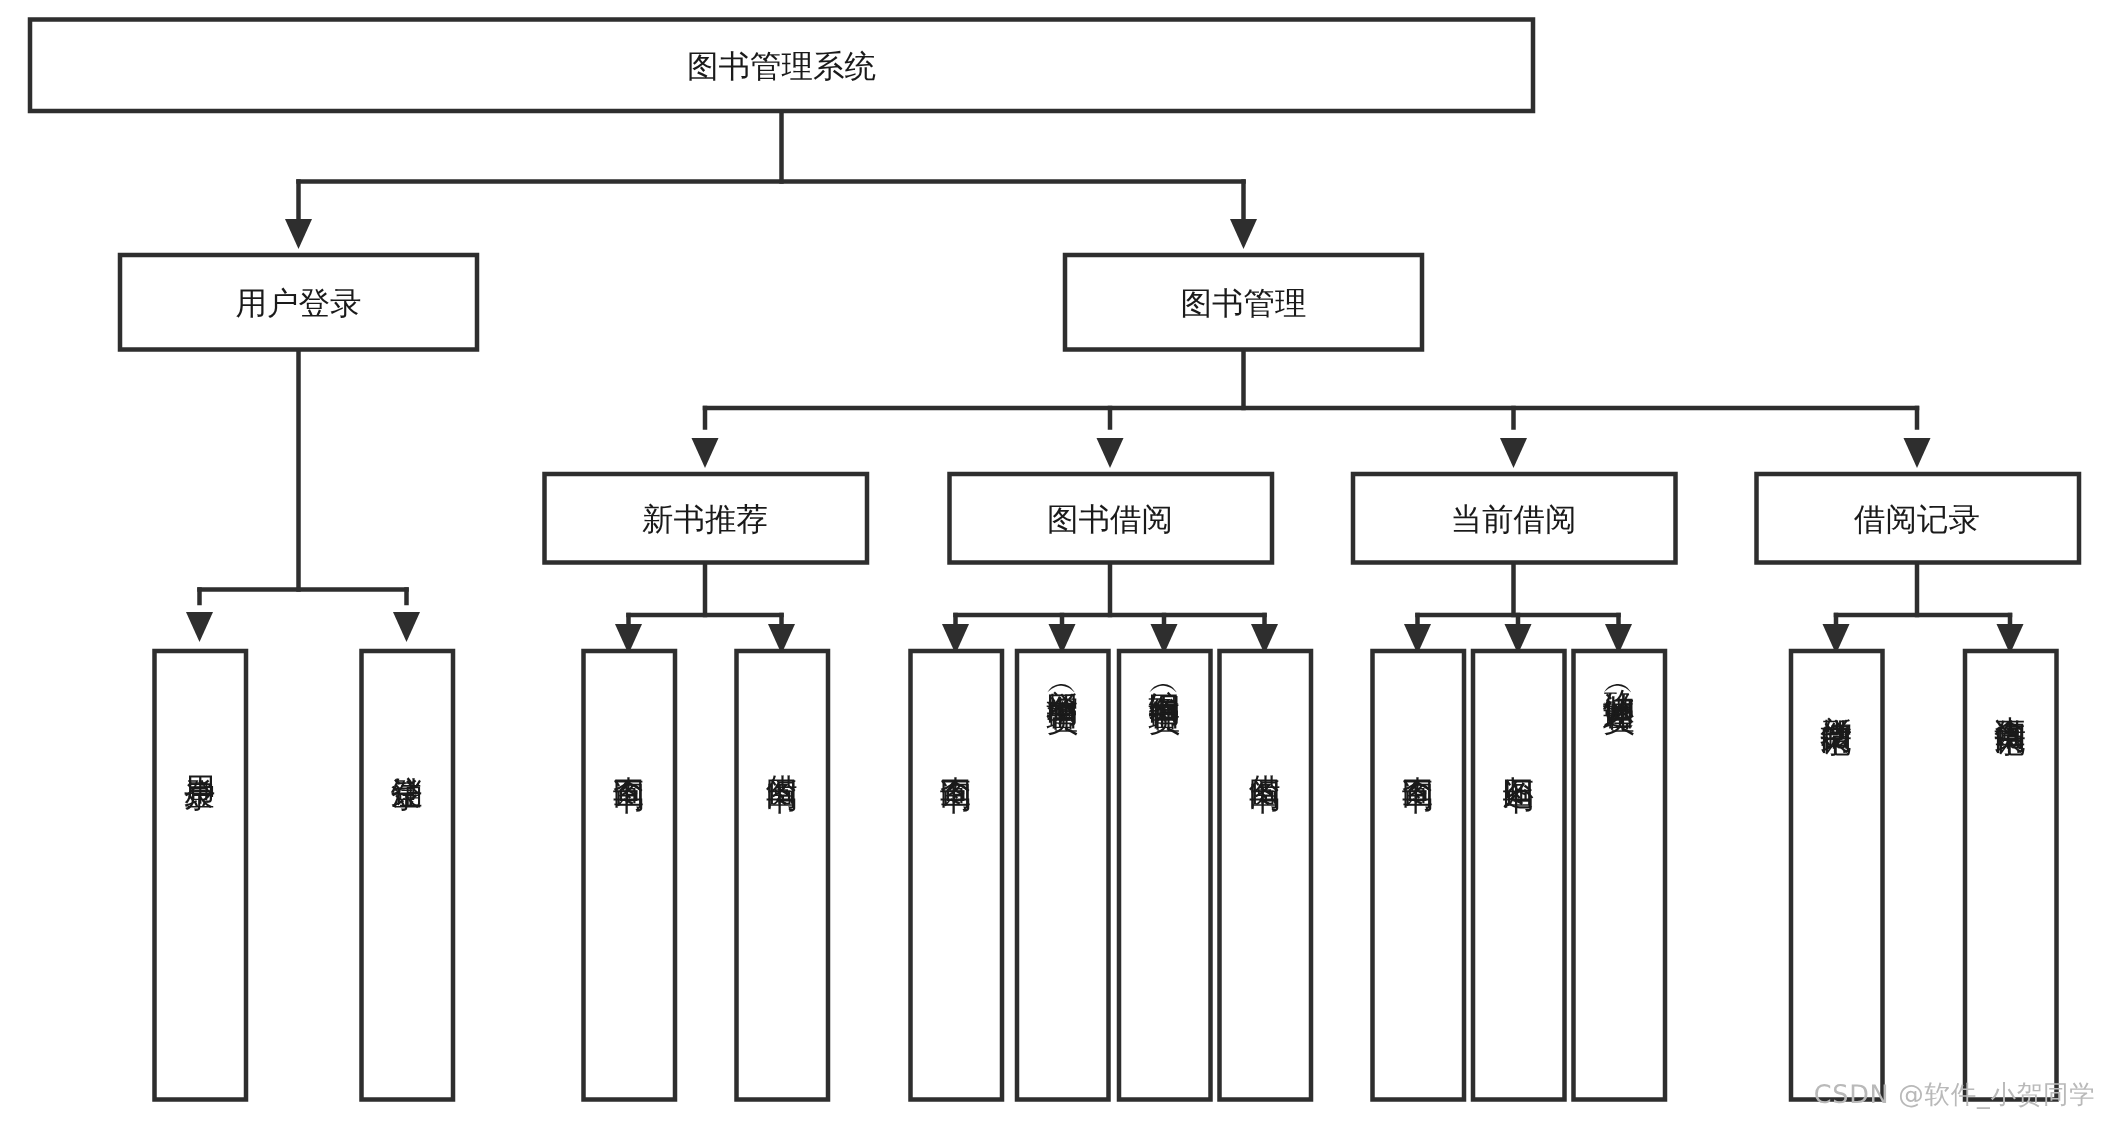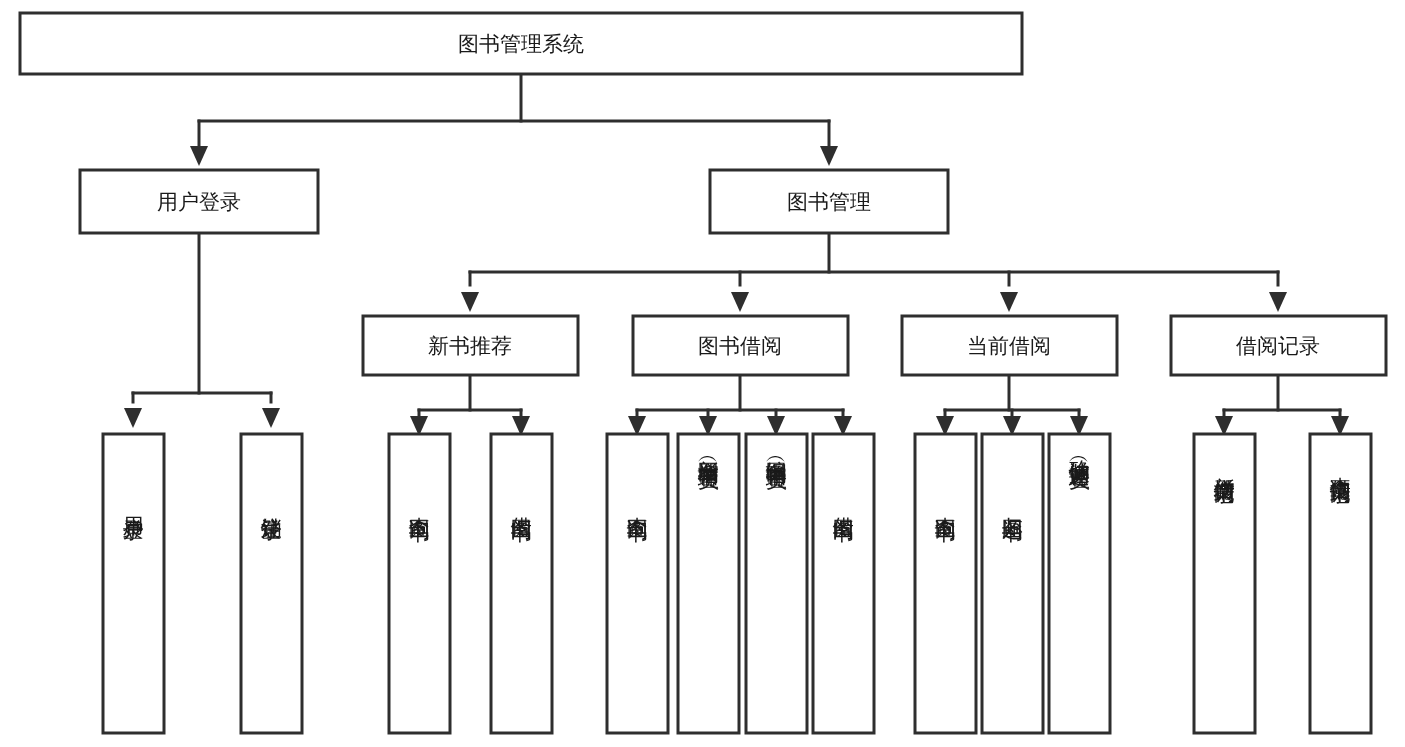--- a/index.html
+++ b/index.html
@@ -224,14 +224,15 @@
   <div class="node-label-v" style="left:776px; top:443px;">编辑图书（管理员）</div>
   <div class="node-label-v" style="left:843px; top:500px;">借阅图书</div>
 
   <div class="node-label-v" style="left:945px; top:500px;">查询图书</div>
   <div class="node-label-v" style="left:1012px; top:500px;">归还图书</div>
   <div class="node-label-v" style="left:1079px; top:443px;">确认归还（管理员）</div>
 
   <div class="node-label-v" style="left:1224px; top:460px;">新增借阅记录</div>
   <div class="node-label-v" style="left:1340px; top:460px;">查询借阅记录</div>
 
+  <div class="watermark">CSDN @软件_小贺同学</div>
 
 </div>
 
 </body></html>

